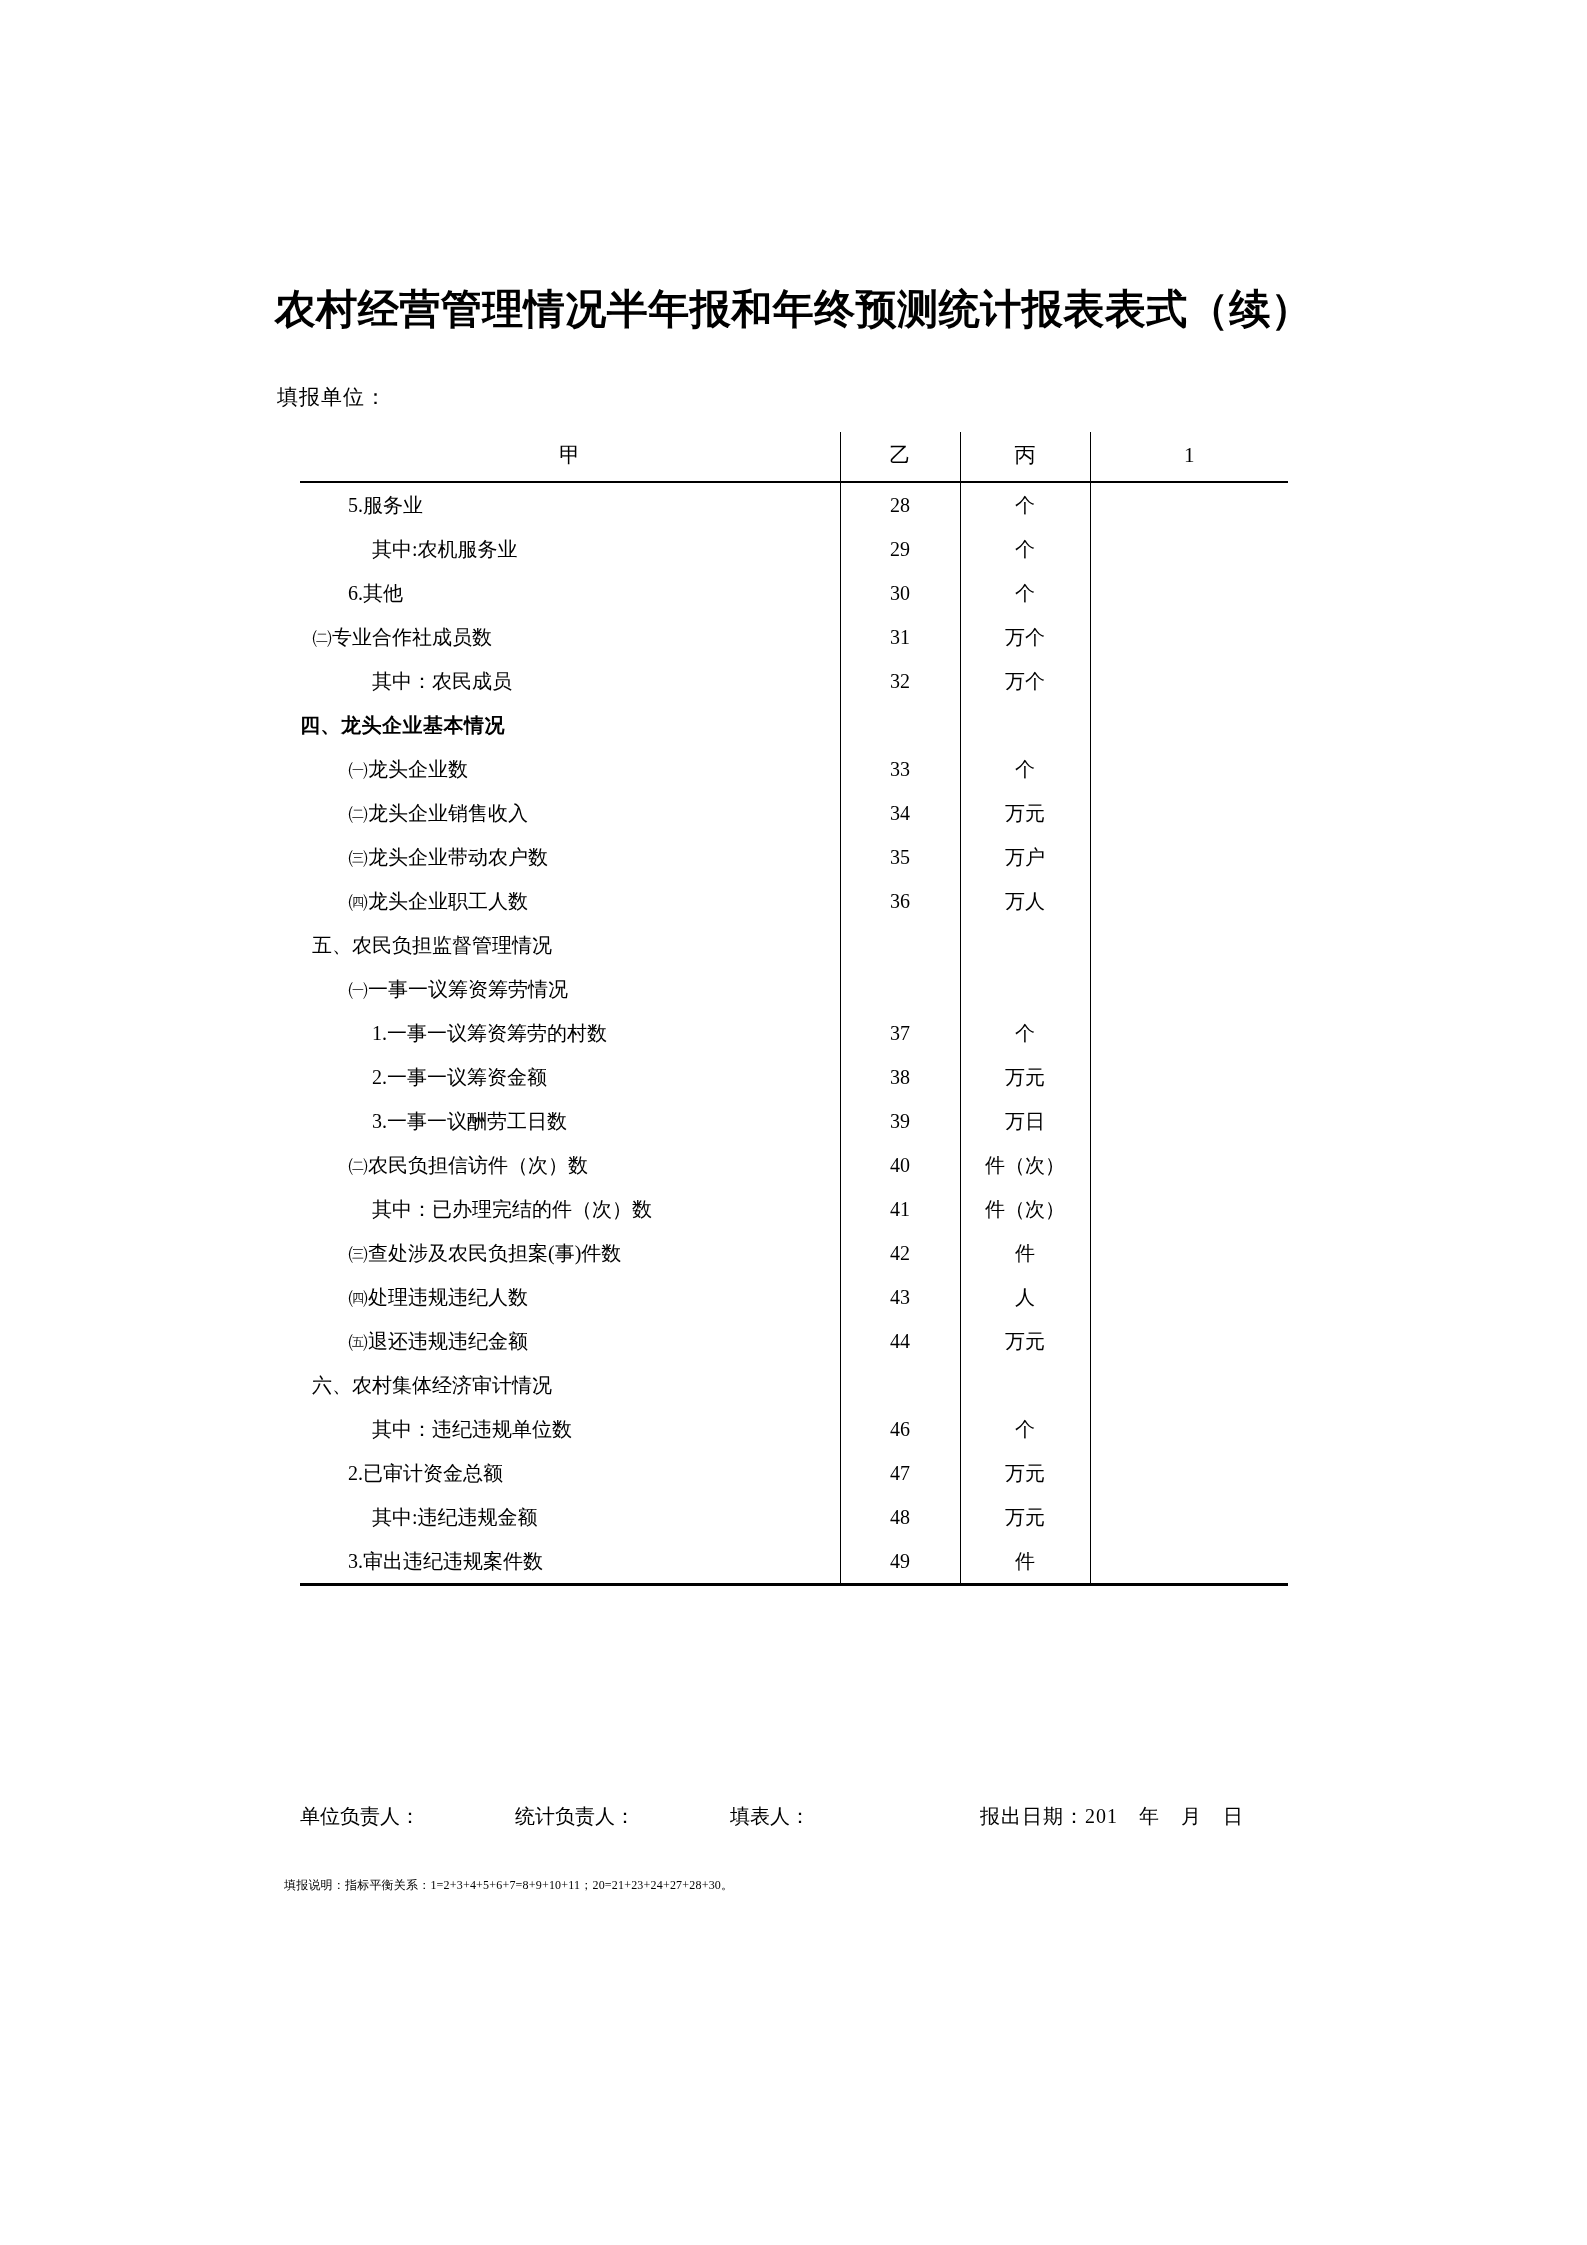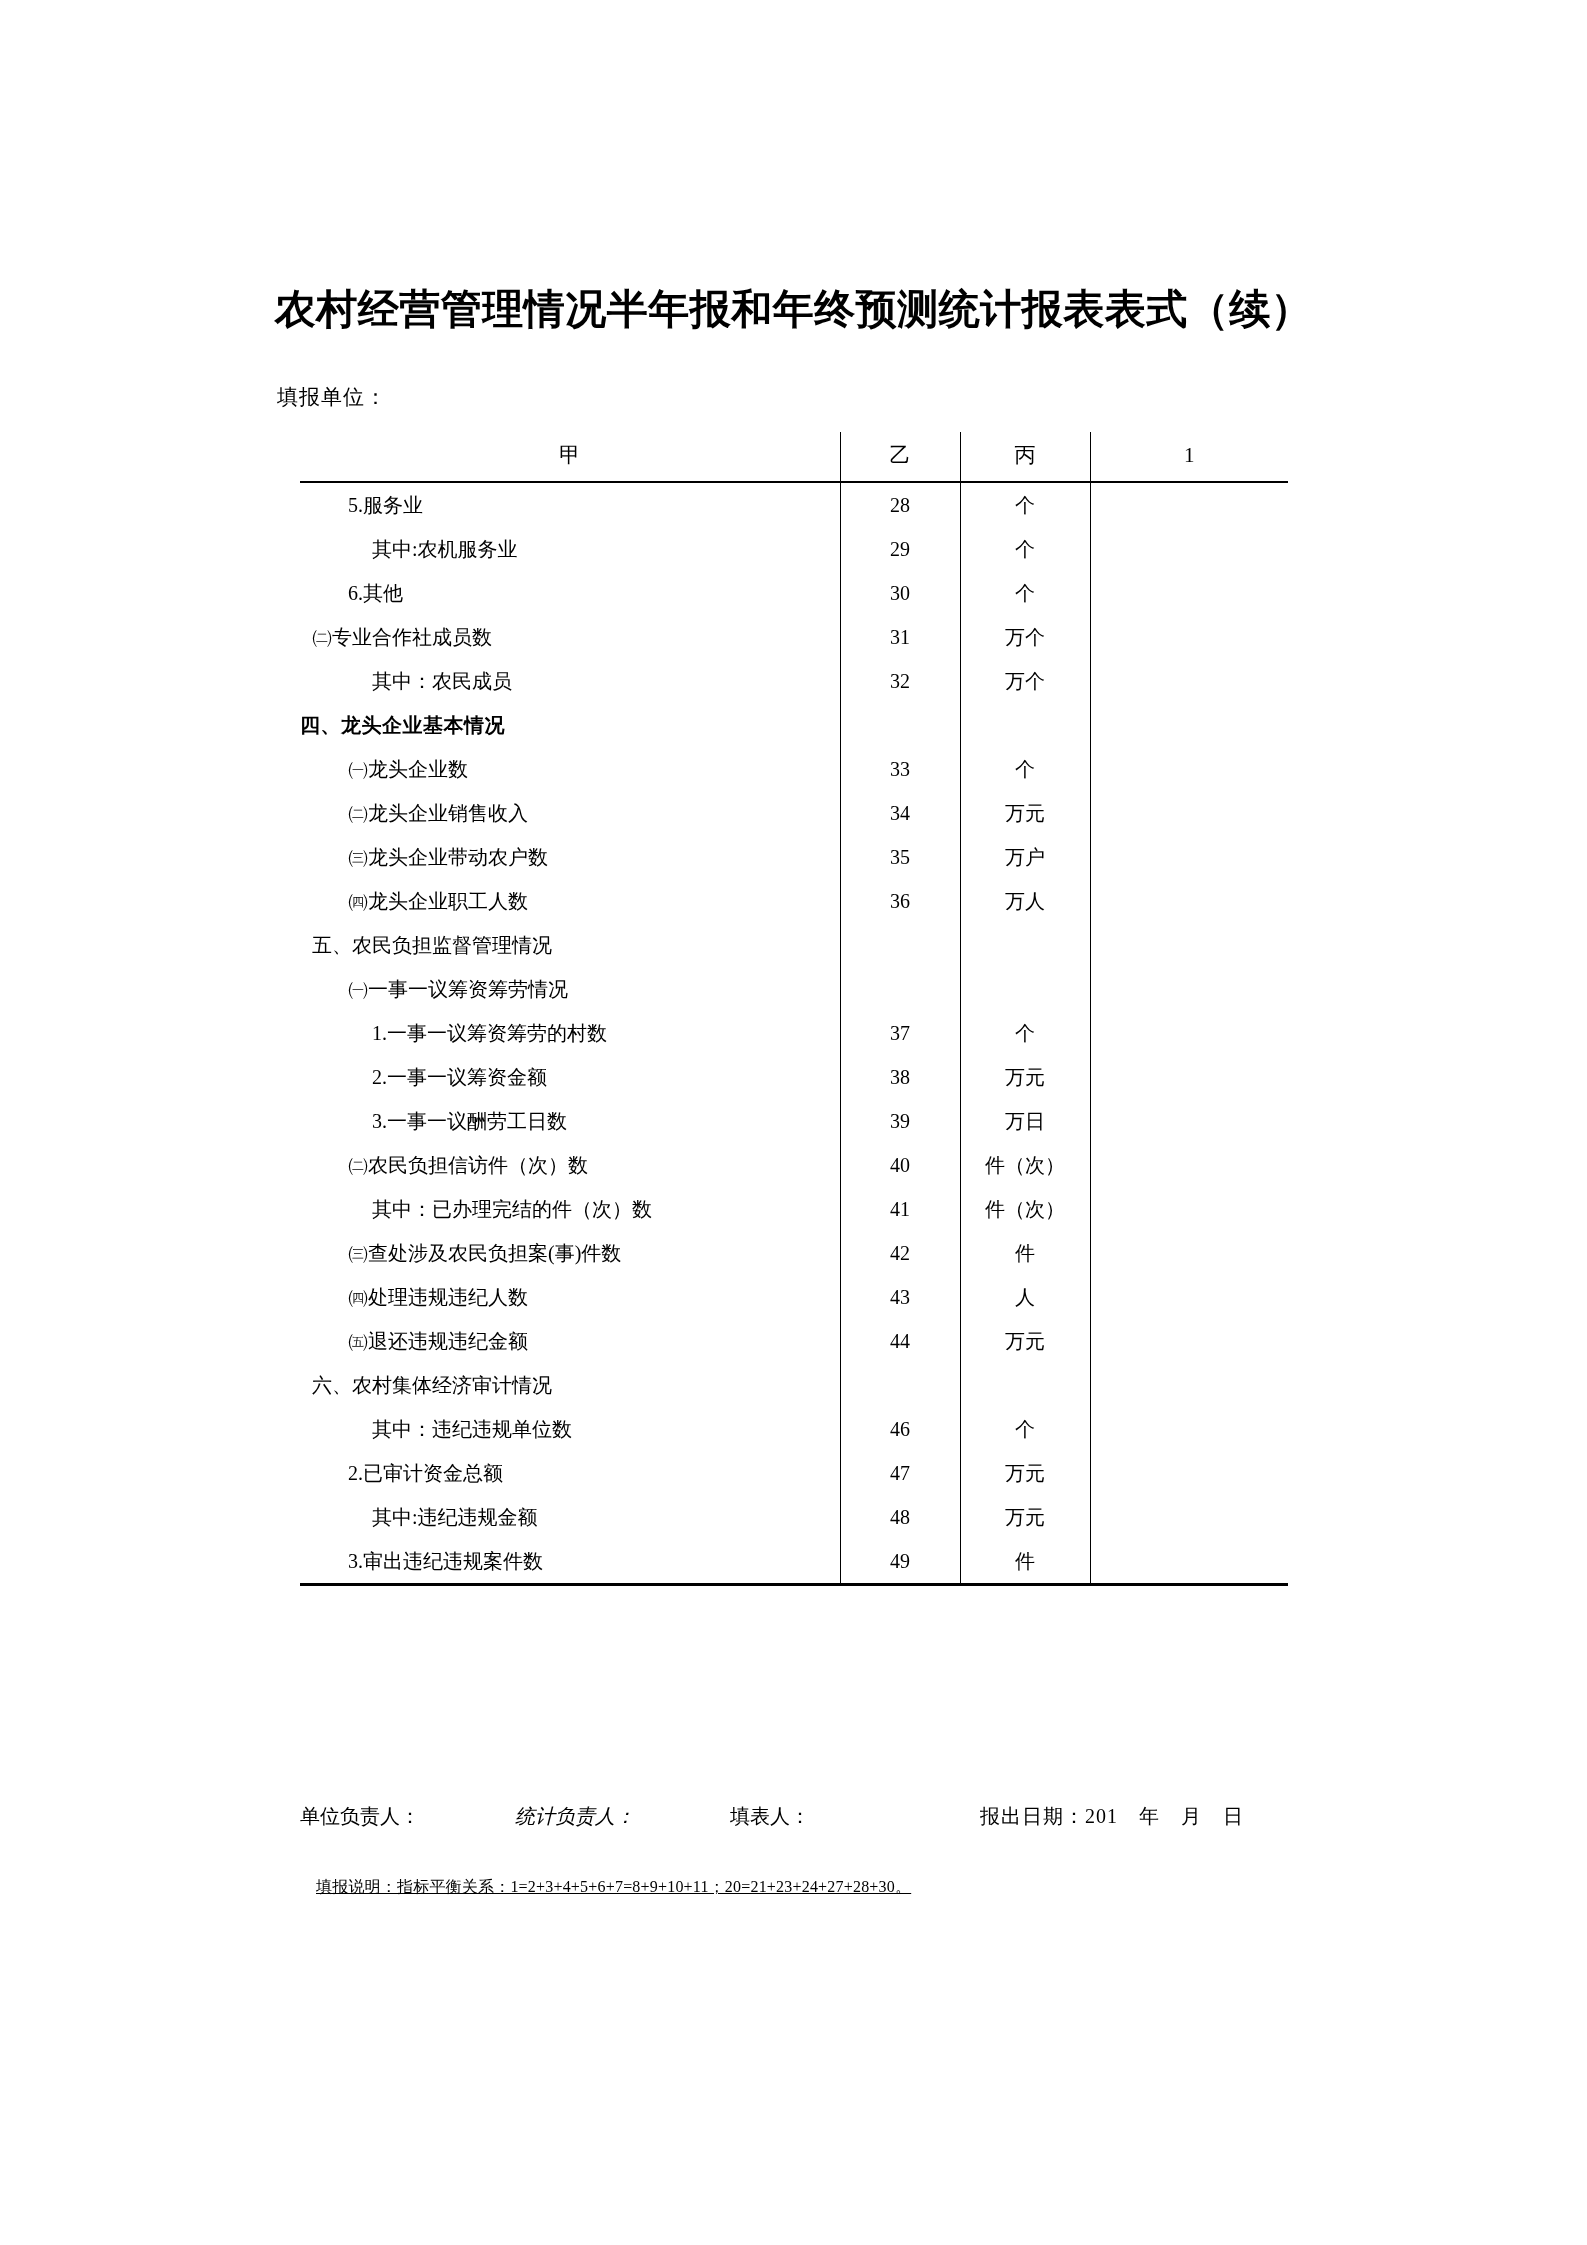--- a/index.html
+++ b/index.html
@@ -118,33 +118,32 @@
   .sign-line {
     position: absolute;
     left: 300px;
     top: 1803px;
     width: 1060px;
     font-size: 20px;
     white-space: nowrap;
   }
   .sign-line span.seg { display: inline-block; }
   .seg-unit { width: 215px; }
-  .seg-stat { width: 215px; font-style: italic; }
+  .seg-stat { width: 215px; }
   .seg-filler { width: 250px; }
   .seg-date { letter-spacing: 1px; }
 
   
   .note-line {
     position: absolute;
-    left: 316px;
+    left: 284px;
     top: 1877px;
-    font-size: 16px;
+    font-size: 12px;
     white-space: nowrap;
     letter-spacing: 0.2px;
-    text-decoration: underline;
   }
 </style>
 </head>
 <body>
 
 <div class="page">
 
   <div class="doc-title">农村经营管理情况半年报和年终预测统计报表表式（续）</div>
 
   <div class="filler-line">填报单位：</div>

